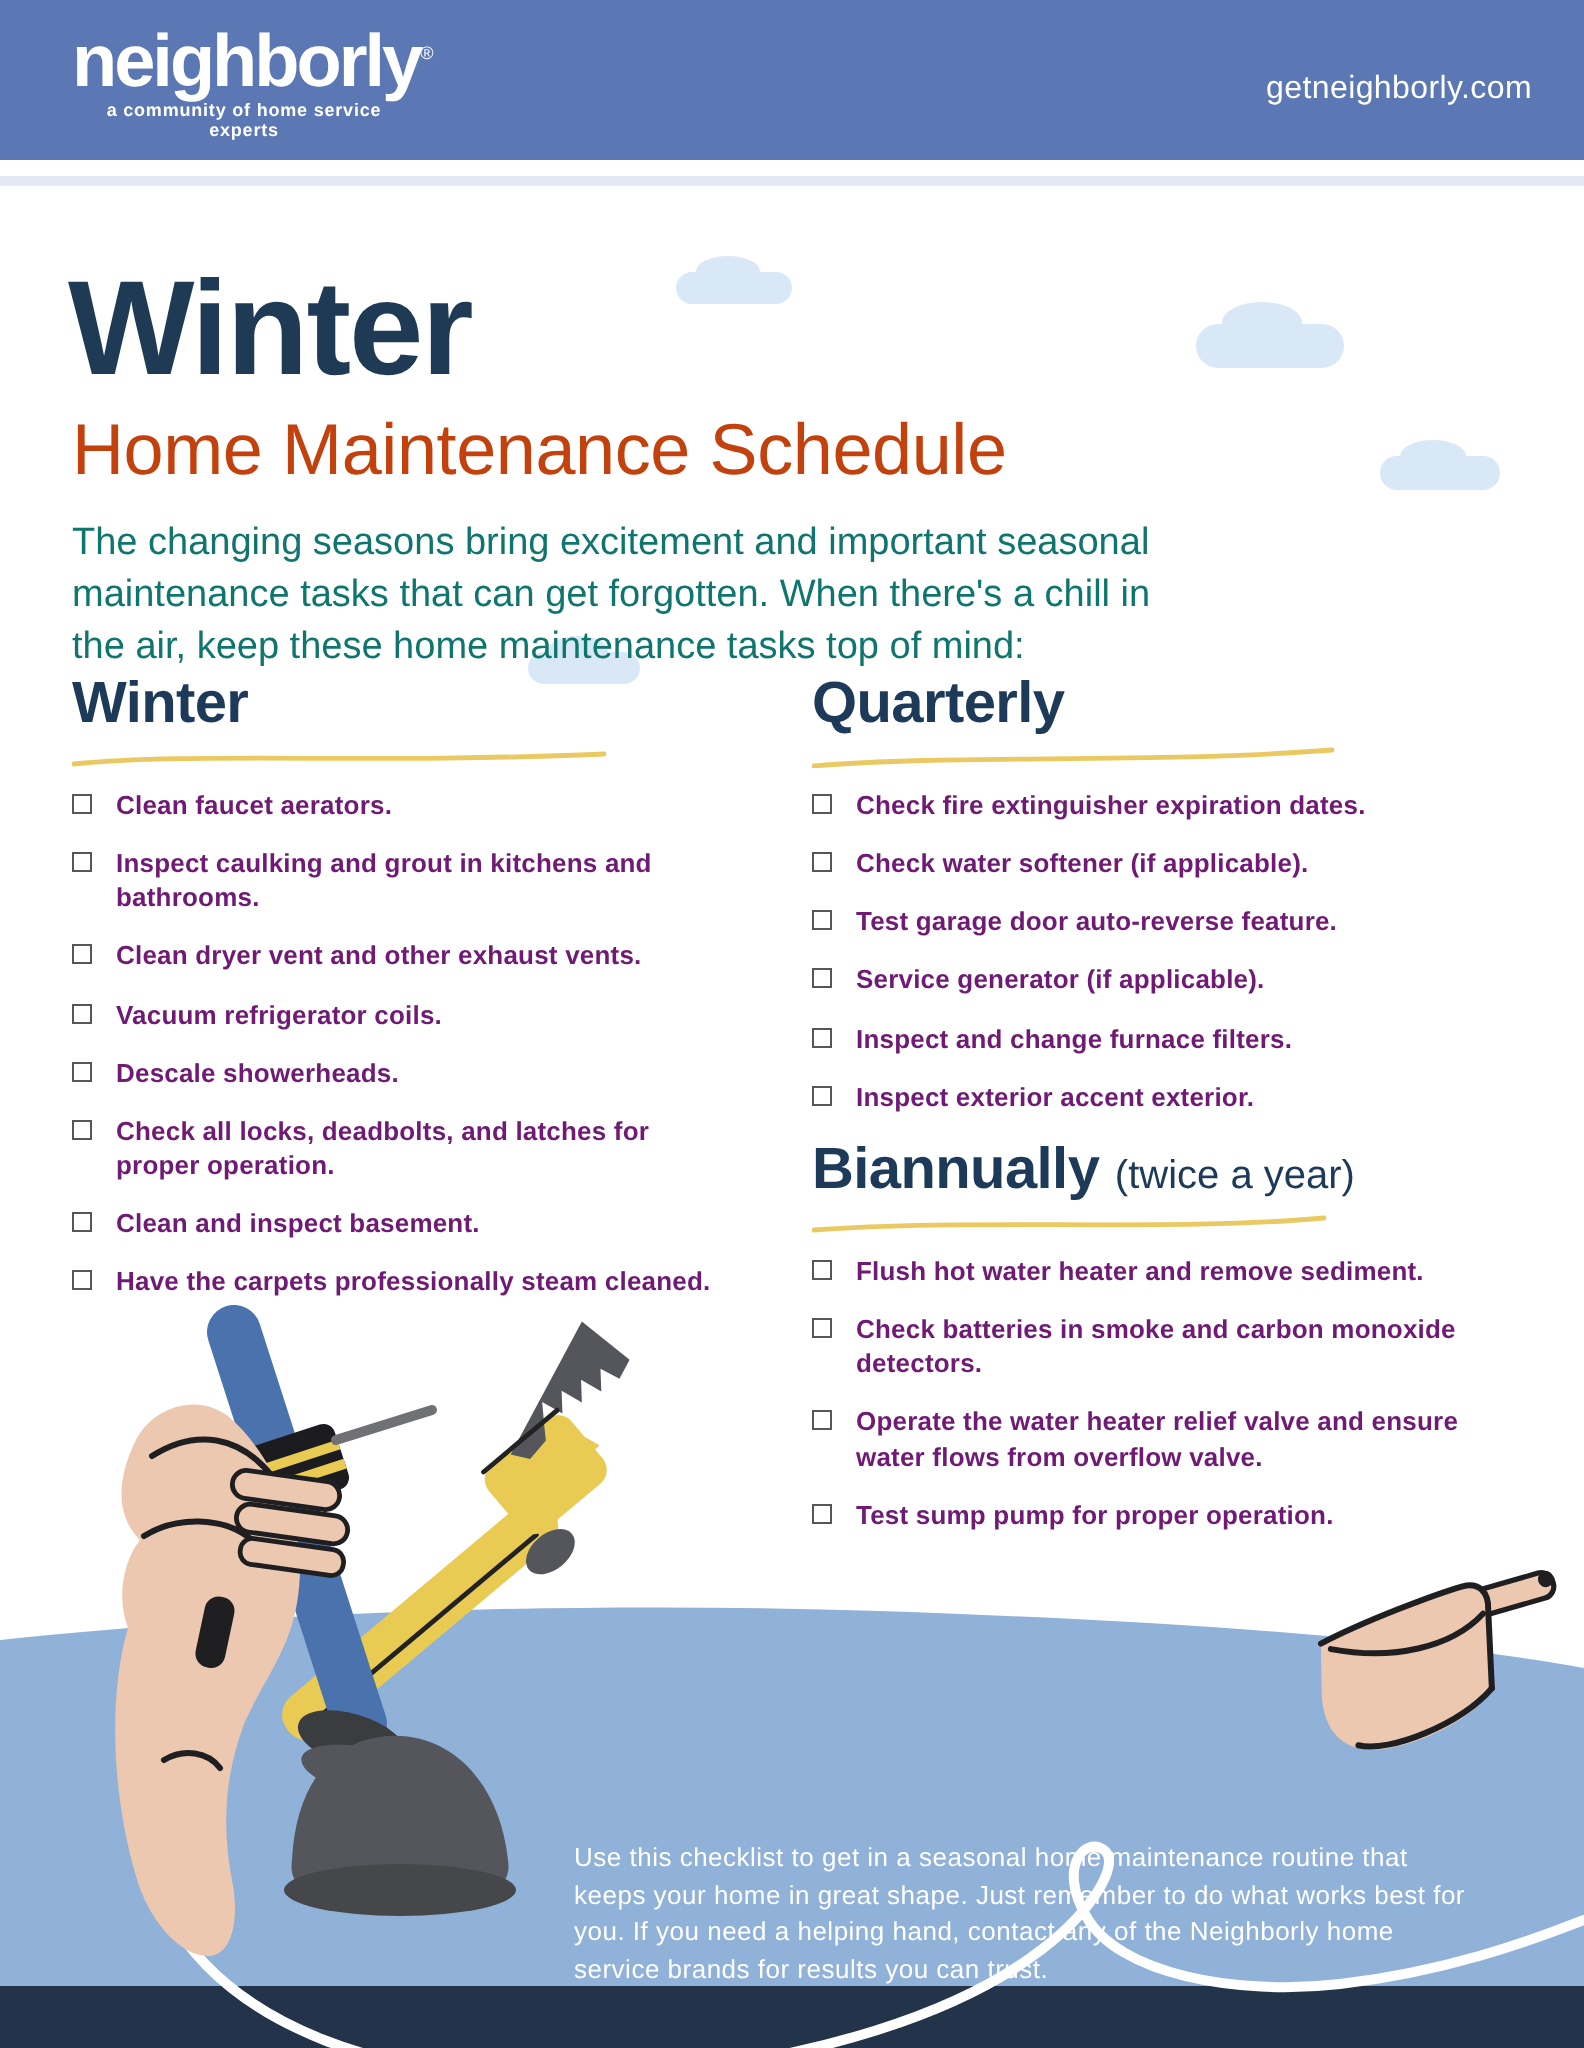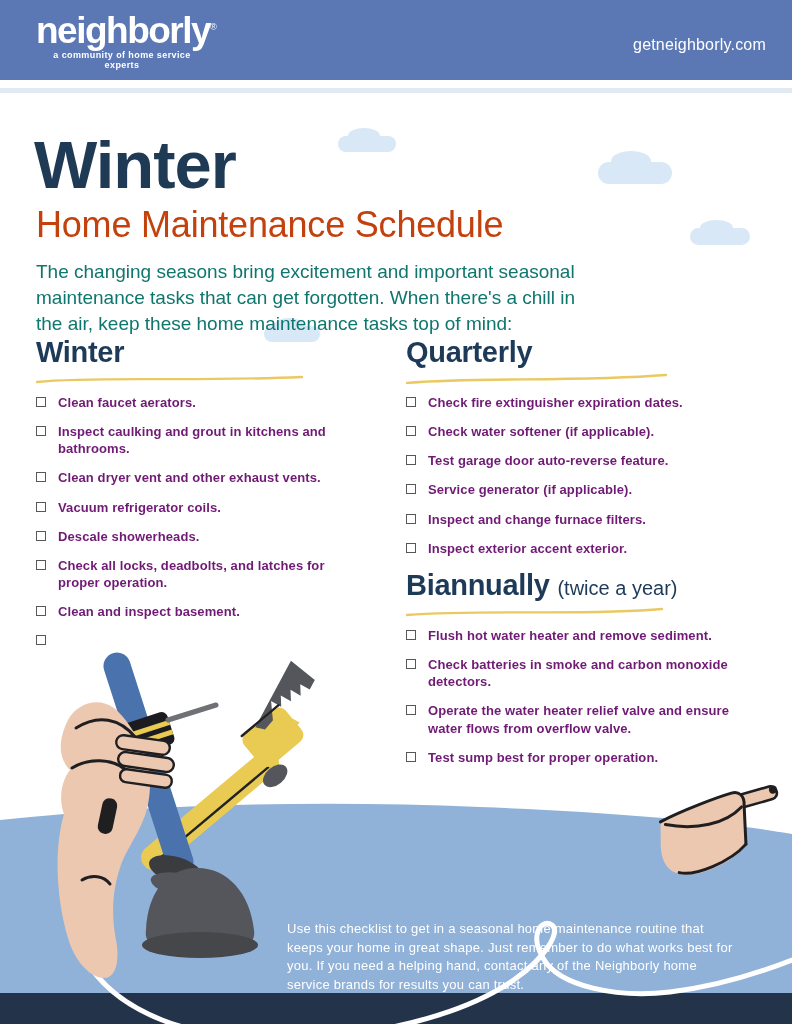--- a/index.html
+++ b/index.html
@@ -108,20 +108,21 @@
           <span>Check all locks, deadbolts, and latches for proper operation.</span>
         </li>
 
         <li>
           <span class="cb"></span>
           <span>Clean and inspect basement.</span>
         </li>
 
         <li>
           <span class="cb"></span>
+          <span>Have the carpets professionally steam cleaned.</span>
         </li>
       </ul>
   </div>
 
   <div class="col col-right">
     <div class="section-heading">Quarterly</div>
     <svg class="squiggle" width="262" height="11" viewBox="0 0 262 11">
         <path d="M1,10 C70,4 170,9 260,2" fill="none" stroke="#eac963" stroke-width="2.4" stroke-linecap="round"></path>
       </svg>
     <ul class="checklist">
@@ -174,21 +175,21 @@
           <span>Check batteries in smoke and carbon monoxide detectors.</span>
         </li>
 
         <li>
           <span class="cb"></span>
           <span>Operate the water heater relief valve and ensure water flows from overflow valve.</span>
         </li>
 
         <li>
           <span class="cb"></span>
-          <span>Test sump best for proper operation.</span>
+          <span>Test sump pump for proper operation.</span>
         </li>
       </ul>
   </div>
 
   <svg class="wave-svg" viewBox="0 0 792 250">
     <path d="M0,46 C150,30 320,26 480,33 C610,38 720,47 792,60 L792,250 L0,250 Z" fill="#90b1d8"></path>
     <rect x="0" y="219" width="792" height="31" fill="#22334a"></rect>
     <path d="M70,96 C62,160 86,216 162,246 C252,282 432,264 515,205 C545,184 561,158 552,151 C542,144 529,160 543,184 C559,213 618,224 670,218 C722,212 764,197 792,186" fill="none" stroke="#ffffff" stroke-width="5" stroke-linecap="round"></path>
   </svg>
 

